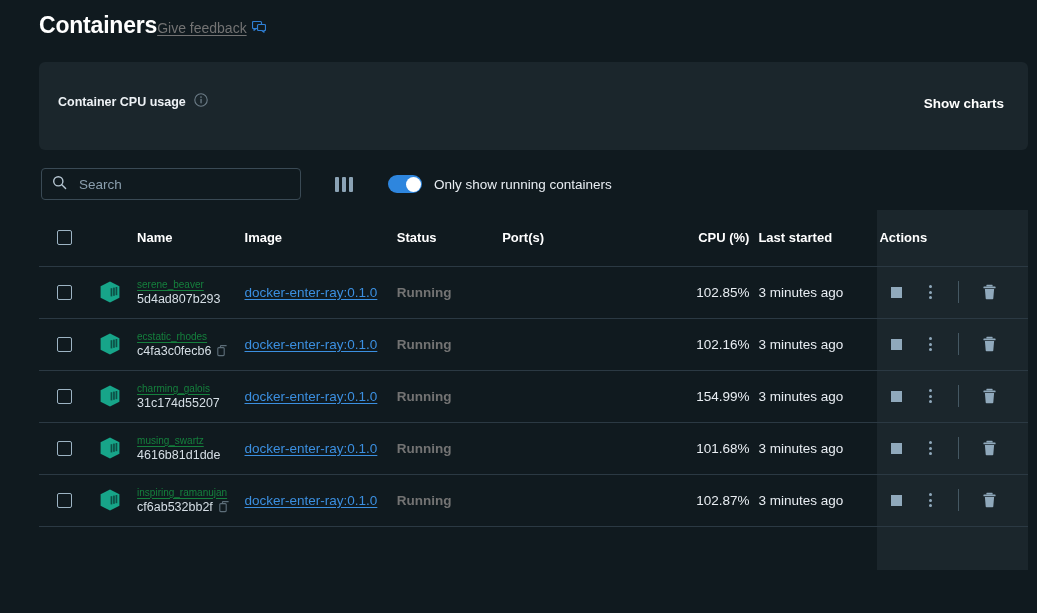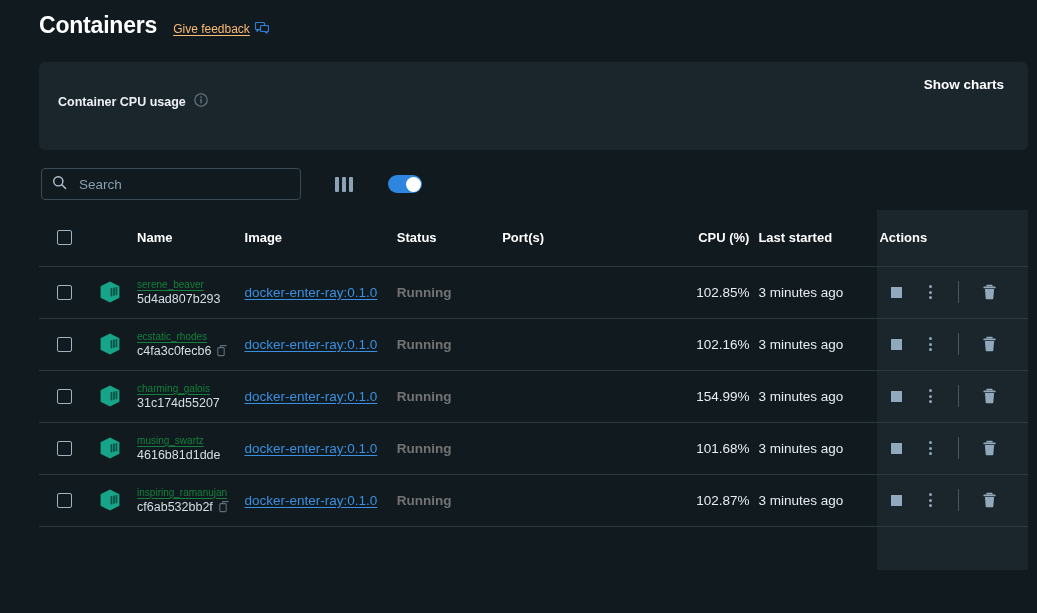--- a/index.html
+++ b/index.html
@@ -14,36 +14,35 @@
     background: #101a1f;
     font-family: "Liberation Sans", sans-serif;
     color: #e8edf2;
     -webkit-font-smoothing: antialiased;
   }
 
   
   .page-header {
     display: flex;
     align-items: baseline;
-    gap: 16px;
     padding: 12px 0 0 39px;
     height: 52px;
   }
   .page-title {
     font-size: 23px;
     font-weight: bold;
     color: #ffffff;
     letter-spacing: -0.2px;
   }
   .feedback-link {
     display: inline-flex;
     align-items: center;
     gap: 5px;
-    font-size: 12px;
-    color: #fdba74;
+    font-size: 14px;
+    color: #737373;
     cursor: pointer;
   }
   .feedback-text {
     text-decoration: underline;
     text-underline-offset: 2px;
   }
   .feedback-icon { display: block; }
 
   
   .stats-card {
@@ -78,21 +77,21 @@
   .stat-sep, .stat-total { color: #8fa6b8; }
   .stat-note {
     font-size: 11.5px;
     font-weight: normal;
     color: #7e94a5;
     margin-left: 3px;
   }
   .show-charts {
     position: absolute;
     right: 24px;
-    top: 15px;
+    top: 34px;
     font-size: 13.5px;
     font-weight: bold;
     color: #ffffff;
     cursor: pointer;
   }
 
   
   .toolbar {
     display: flex;
     align-items: center;
@@ -354,20 +353,21 @@
   </div>
 
   <div class="columns-icon">
     <span></span>
       <span></span>
       <span></span>
   </div>
 
   <div class="toggle-wrap">
     <div class="toggle"></div>
+    <span class="toggle-label">Only show running containers</span>
   </div>
 </div>
 
 <div class="table-wrap">
   <div class="actions-bg"></div>
   <table>
     <thead>
       <tr>
         <th class="col-check">
           <span class="checkbox"></span>

